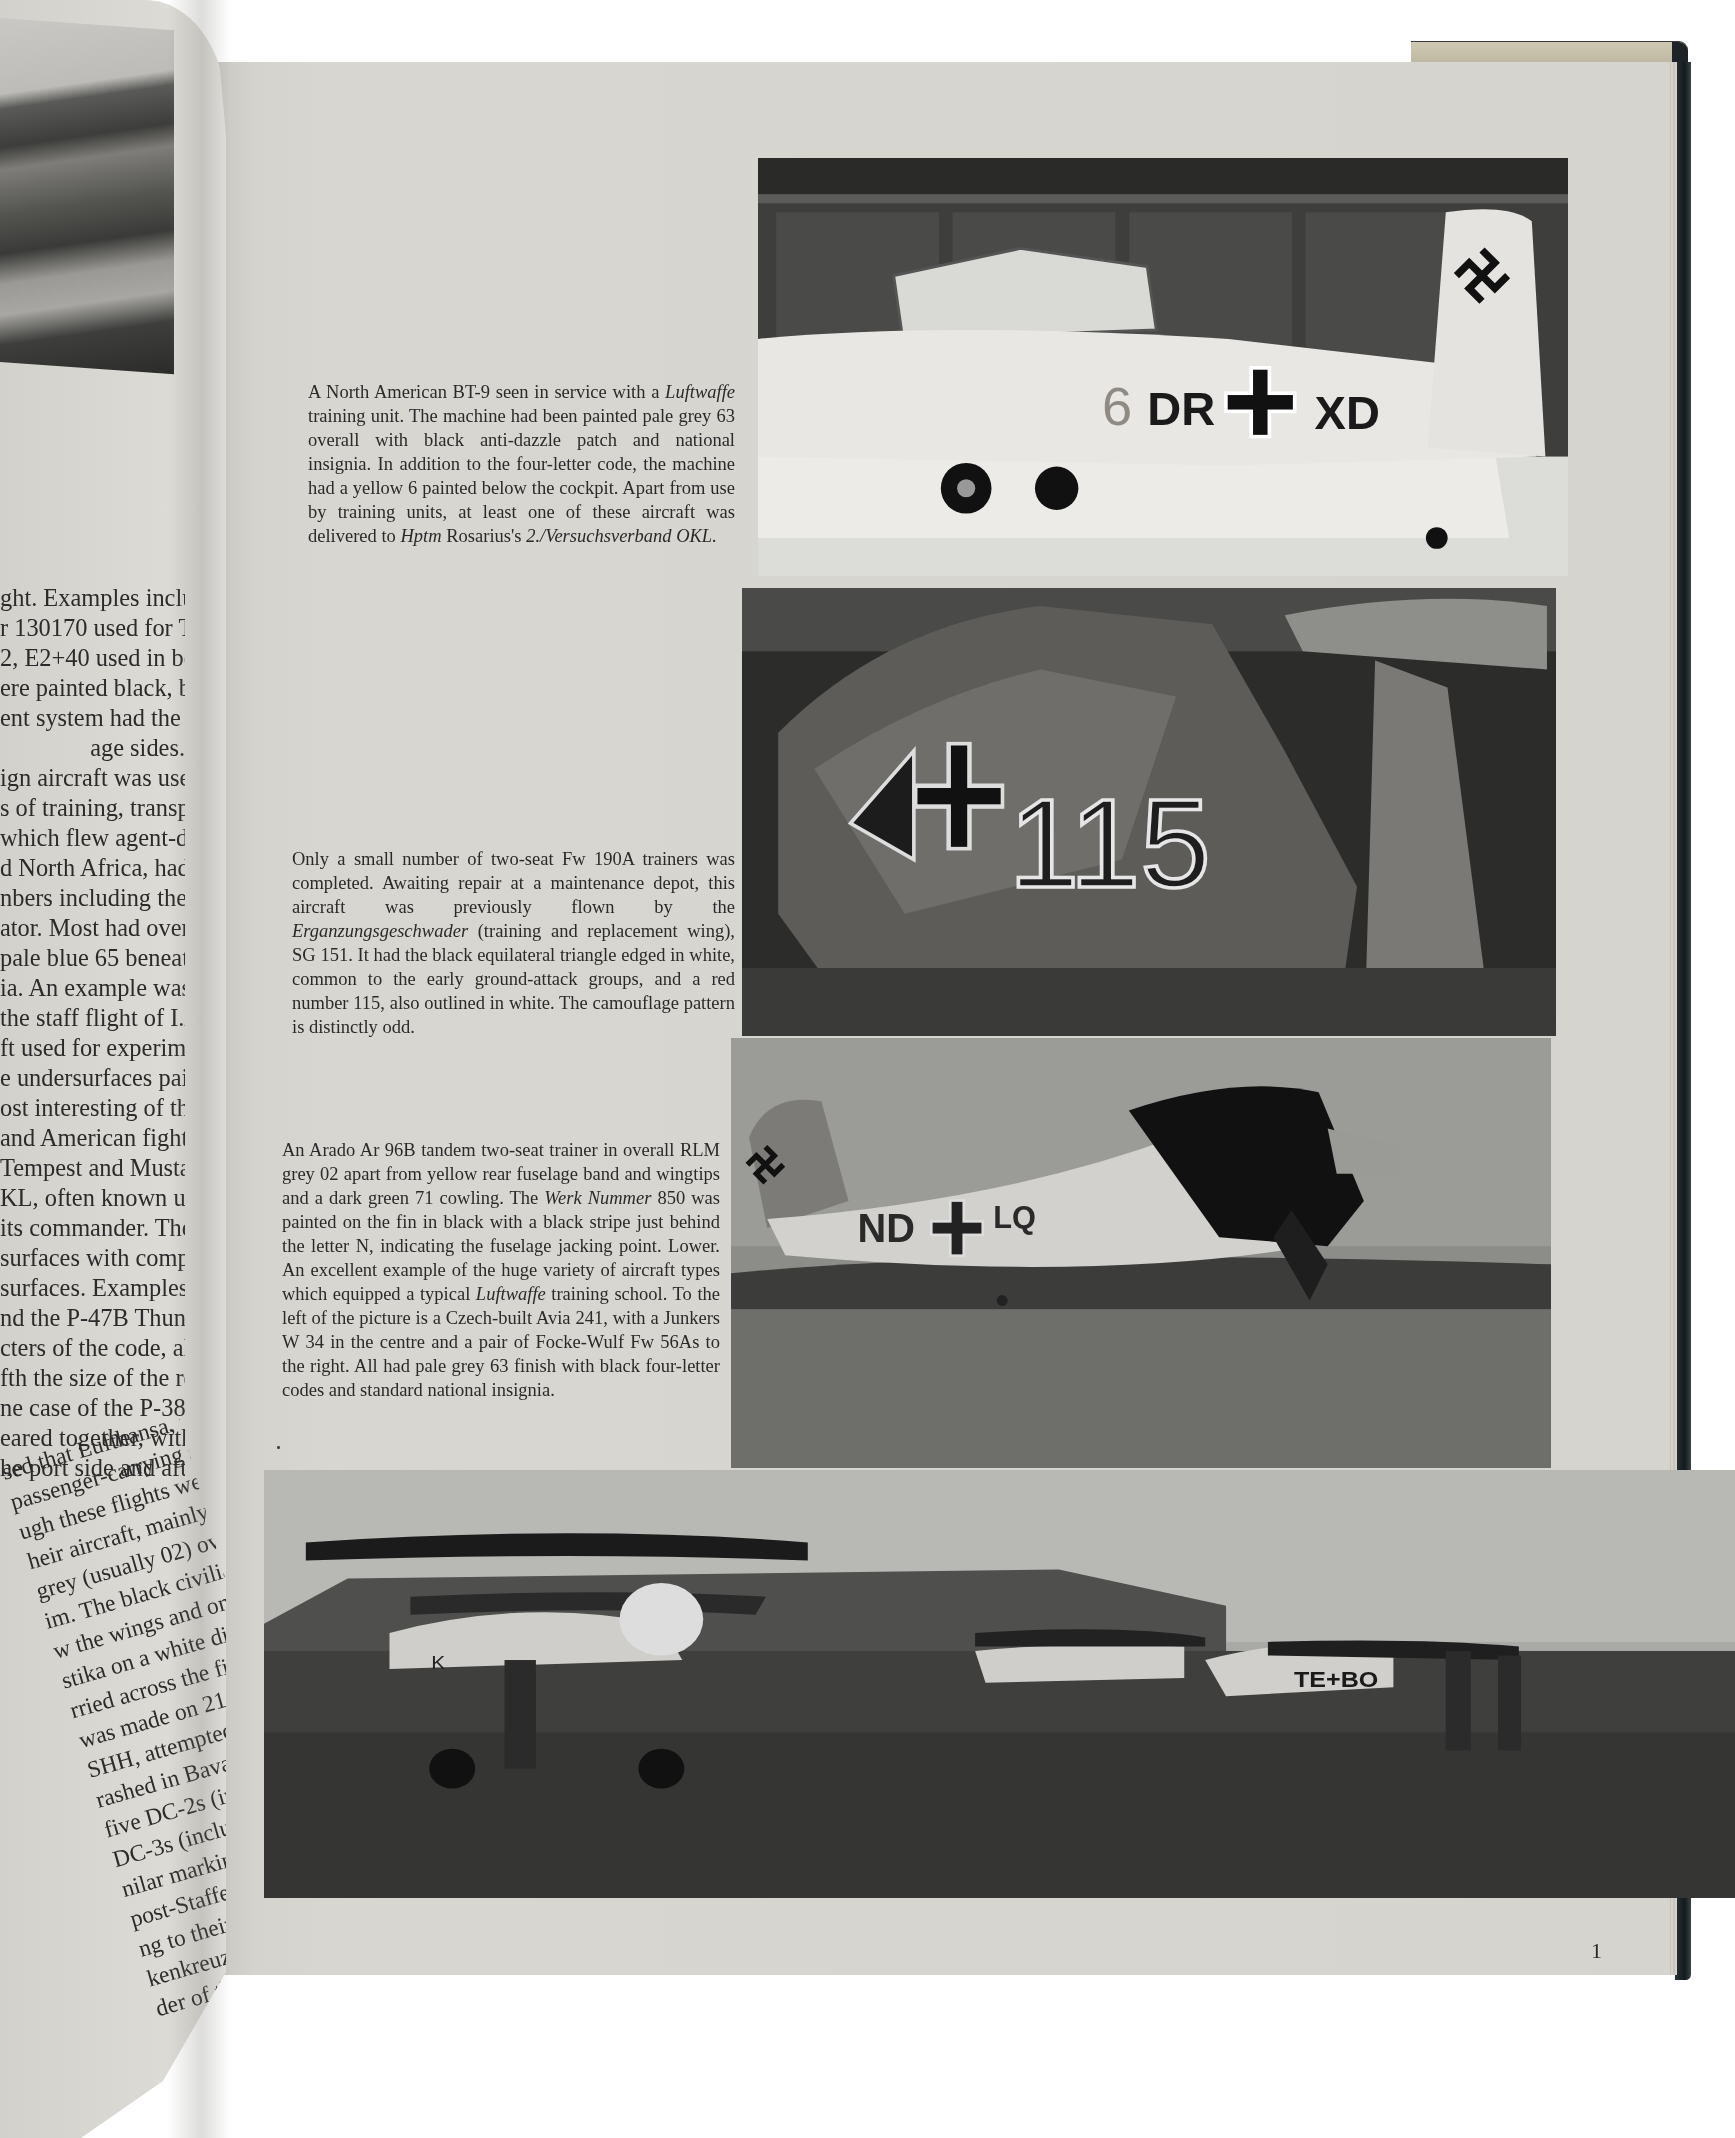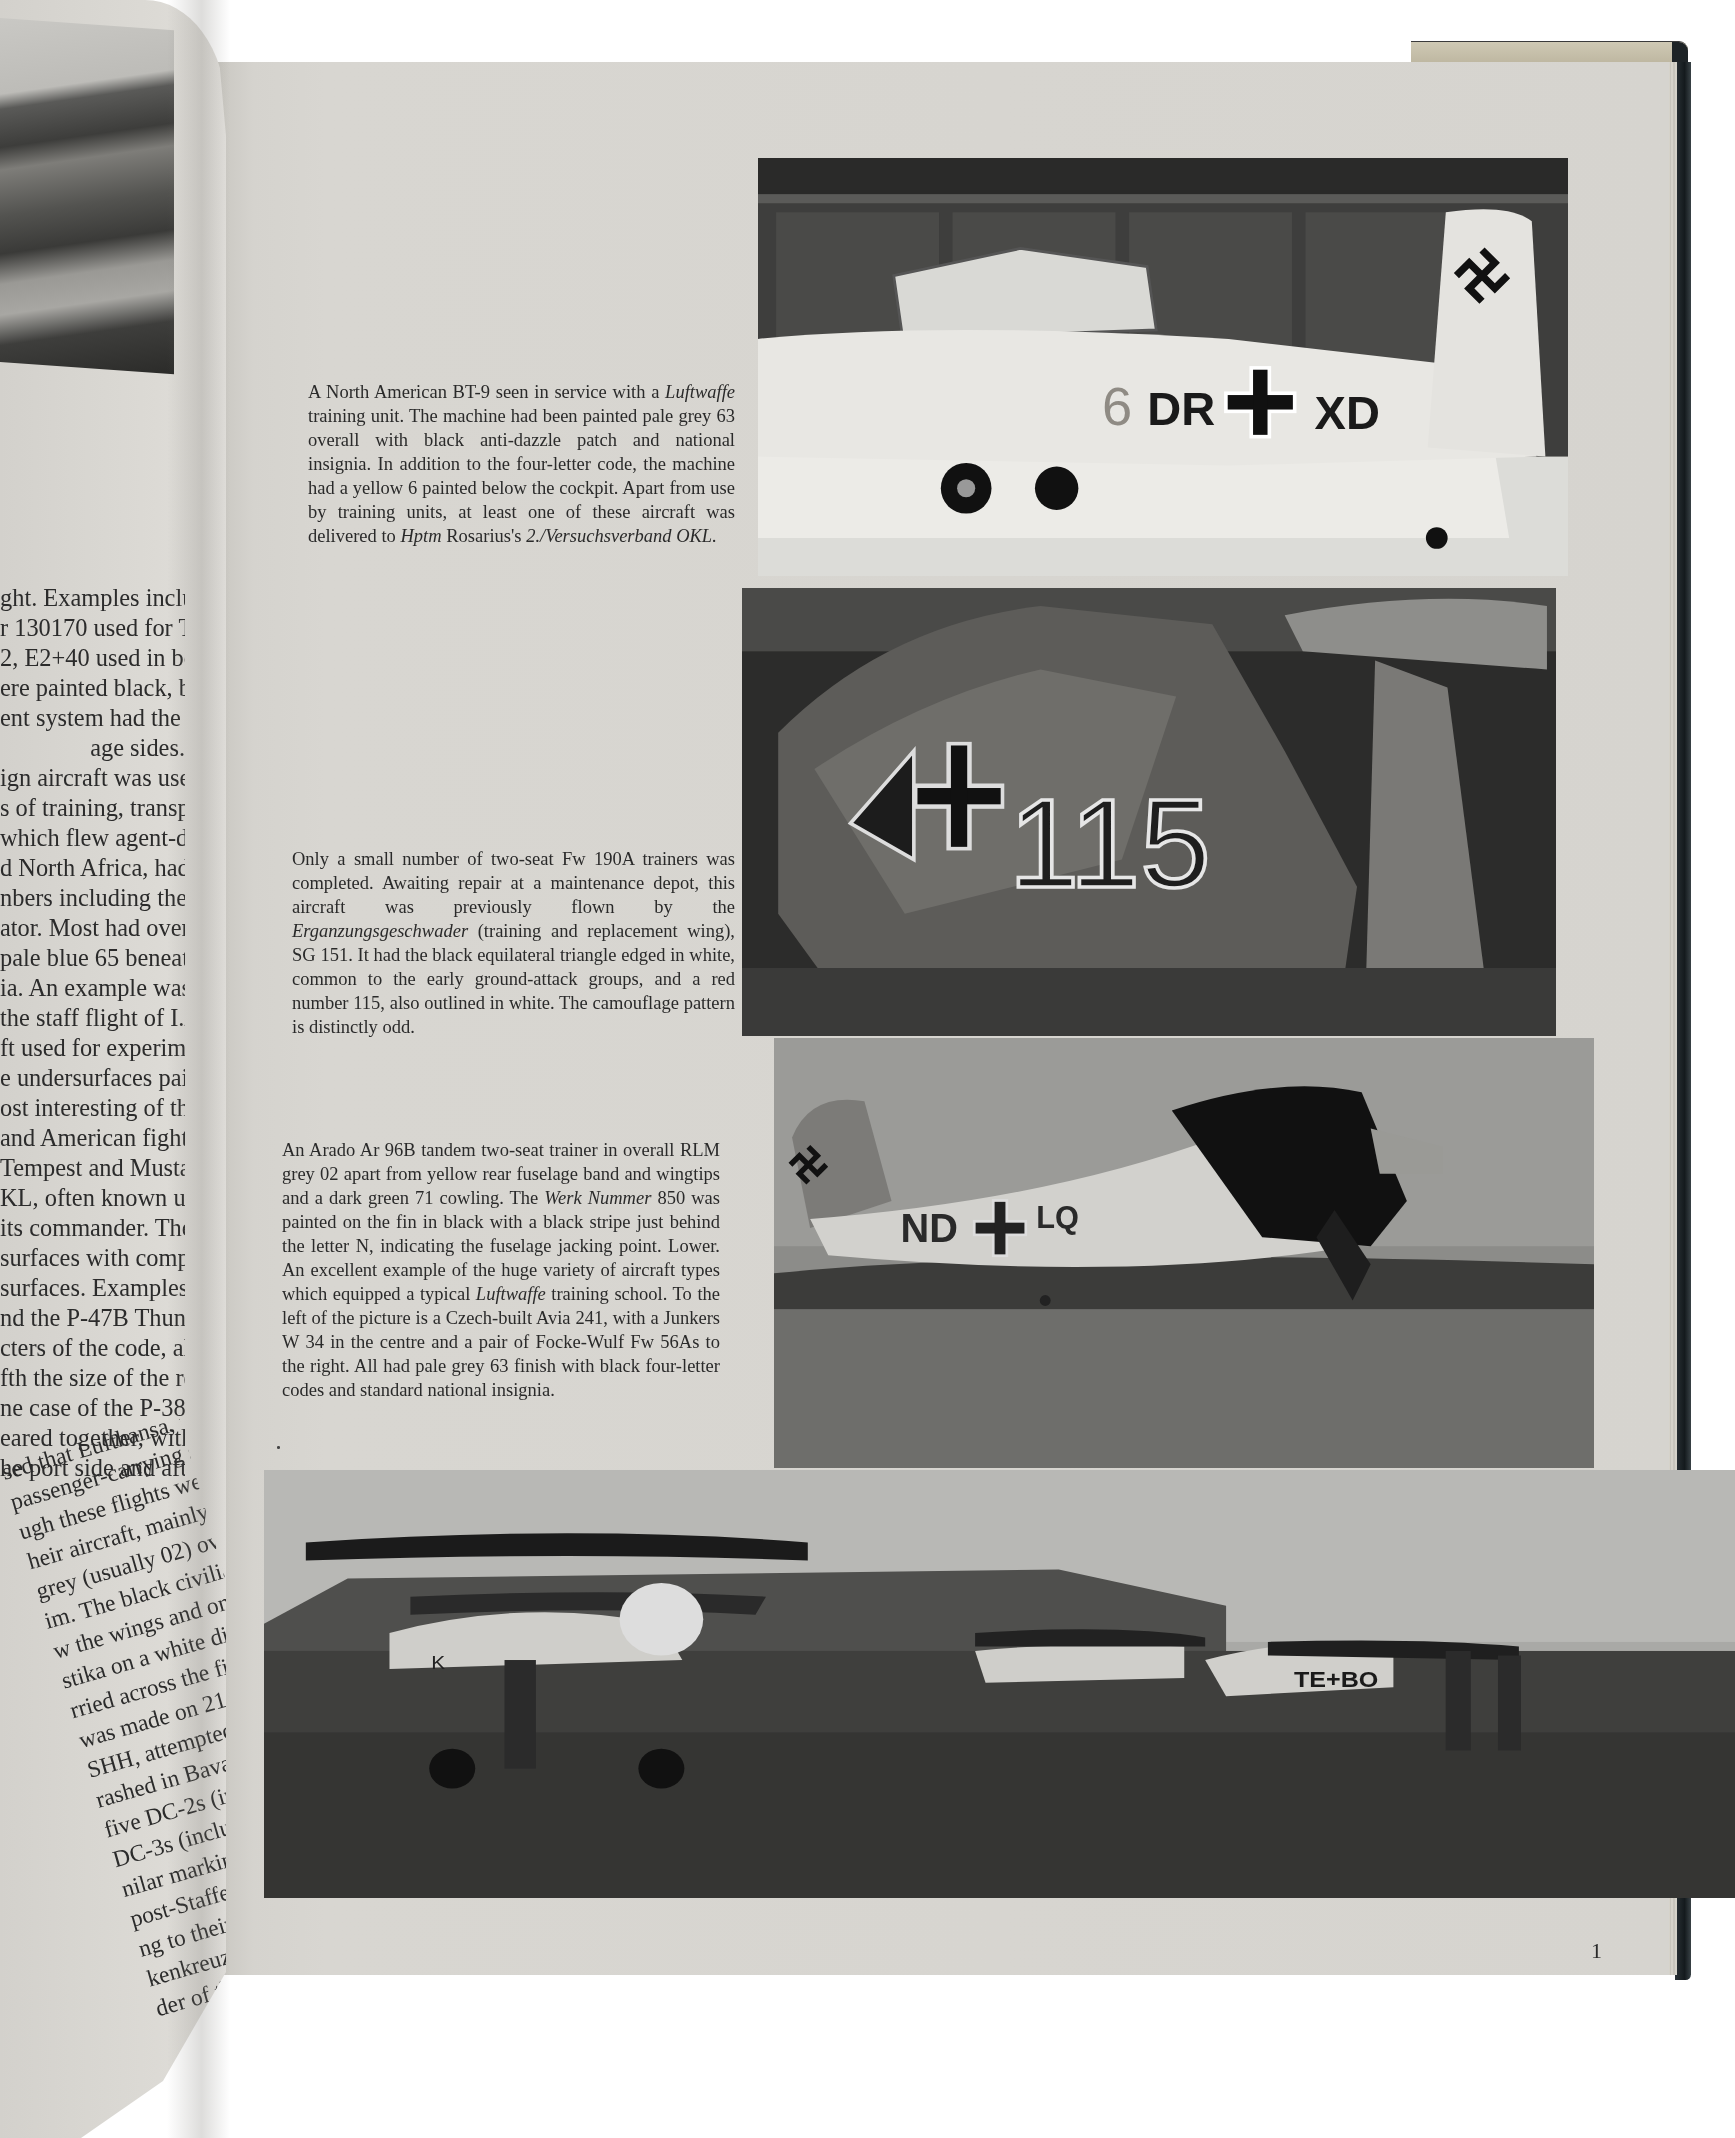--- a/index.html
+++ b/index.html
@@ -55,21 +55,21 @@
     text-align: right; white-space: nowrap;
   }
   .left-text .ln { display:block; overflow:hidden; }
   .left-text.b2 { top: 1407px; transform: rotate(-16deg); transform-origin: right top; left: -9px; font-size: 23.5px; line-height: 31px; }
 
   
   .photo { position: absolute; overflow: hidden; background: #444; }
   .photo svg { display: block; width: 100%; height: 100%; }
   #photo1 { left: 758px; top: 158px; width: 810px; height: 418px; }
   #photo2 { left: 742px; top: 588px; width: 814px; height: 448px; }
-  #photo3 { left: 731px; top: 1038px; width: 820px; height: 430px; margin-left: 43px; }
+  #photo3 { left: 731px; top: 1038px; width: 820px; height: 430px; }
   #photo4 { left: 264px; top: 1470px; width: 1486px; height: 428px; }
 
   
   .caption {
     position: absolute; color: #2a2a2a;
     font-size: 18.5px; line-height: 24px; text-align: justify;
     text-align-last: left;
   }
   .caption em { }
   #cap1 { left: 308px; top: 380px; width: 427px; }

